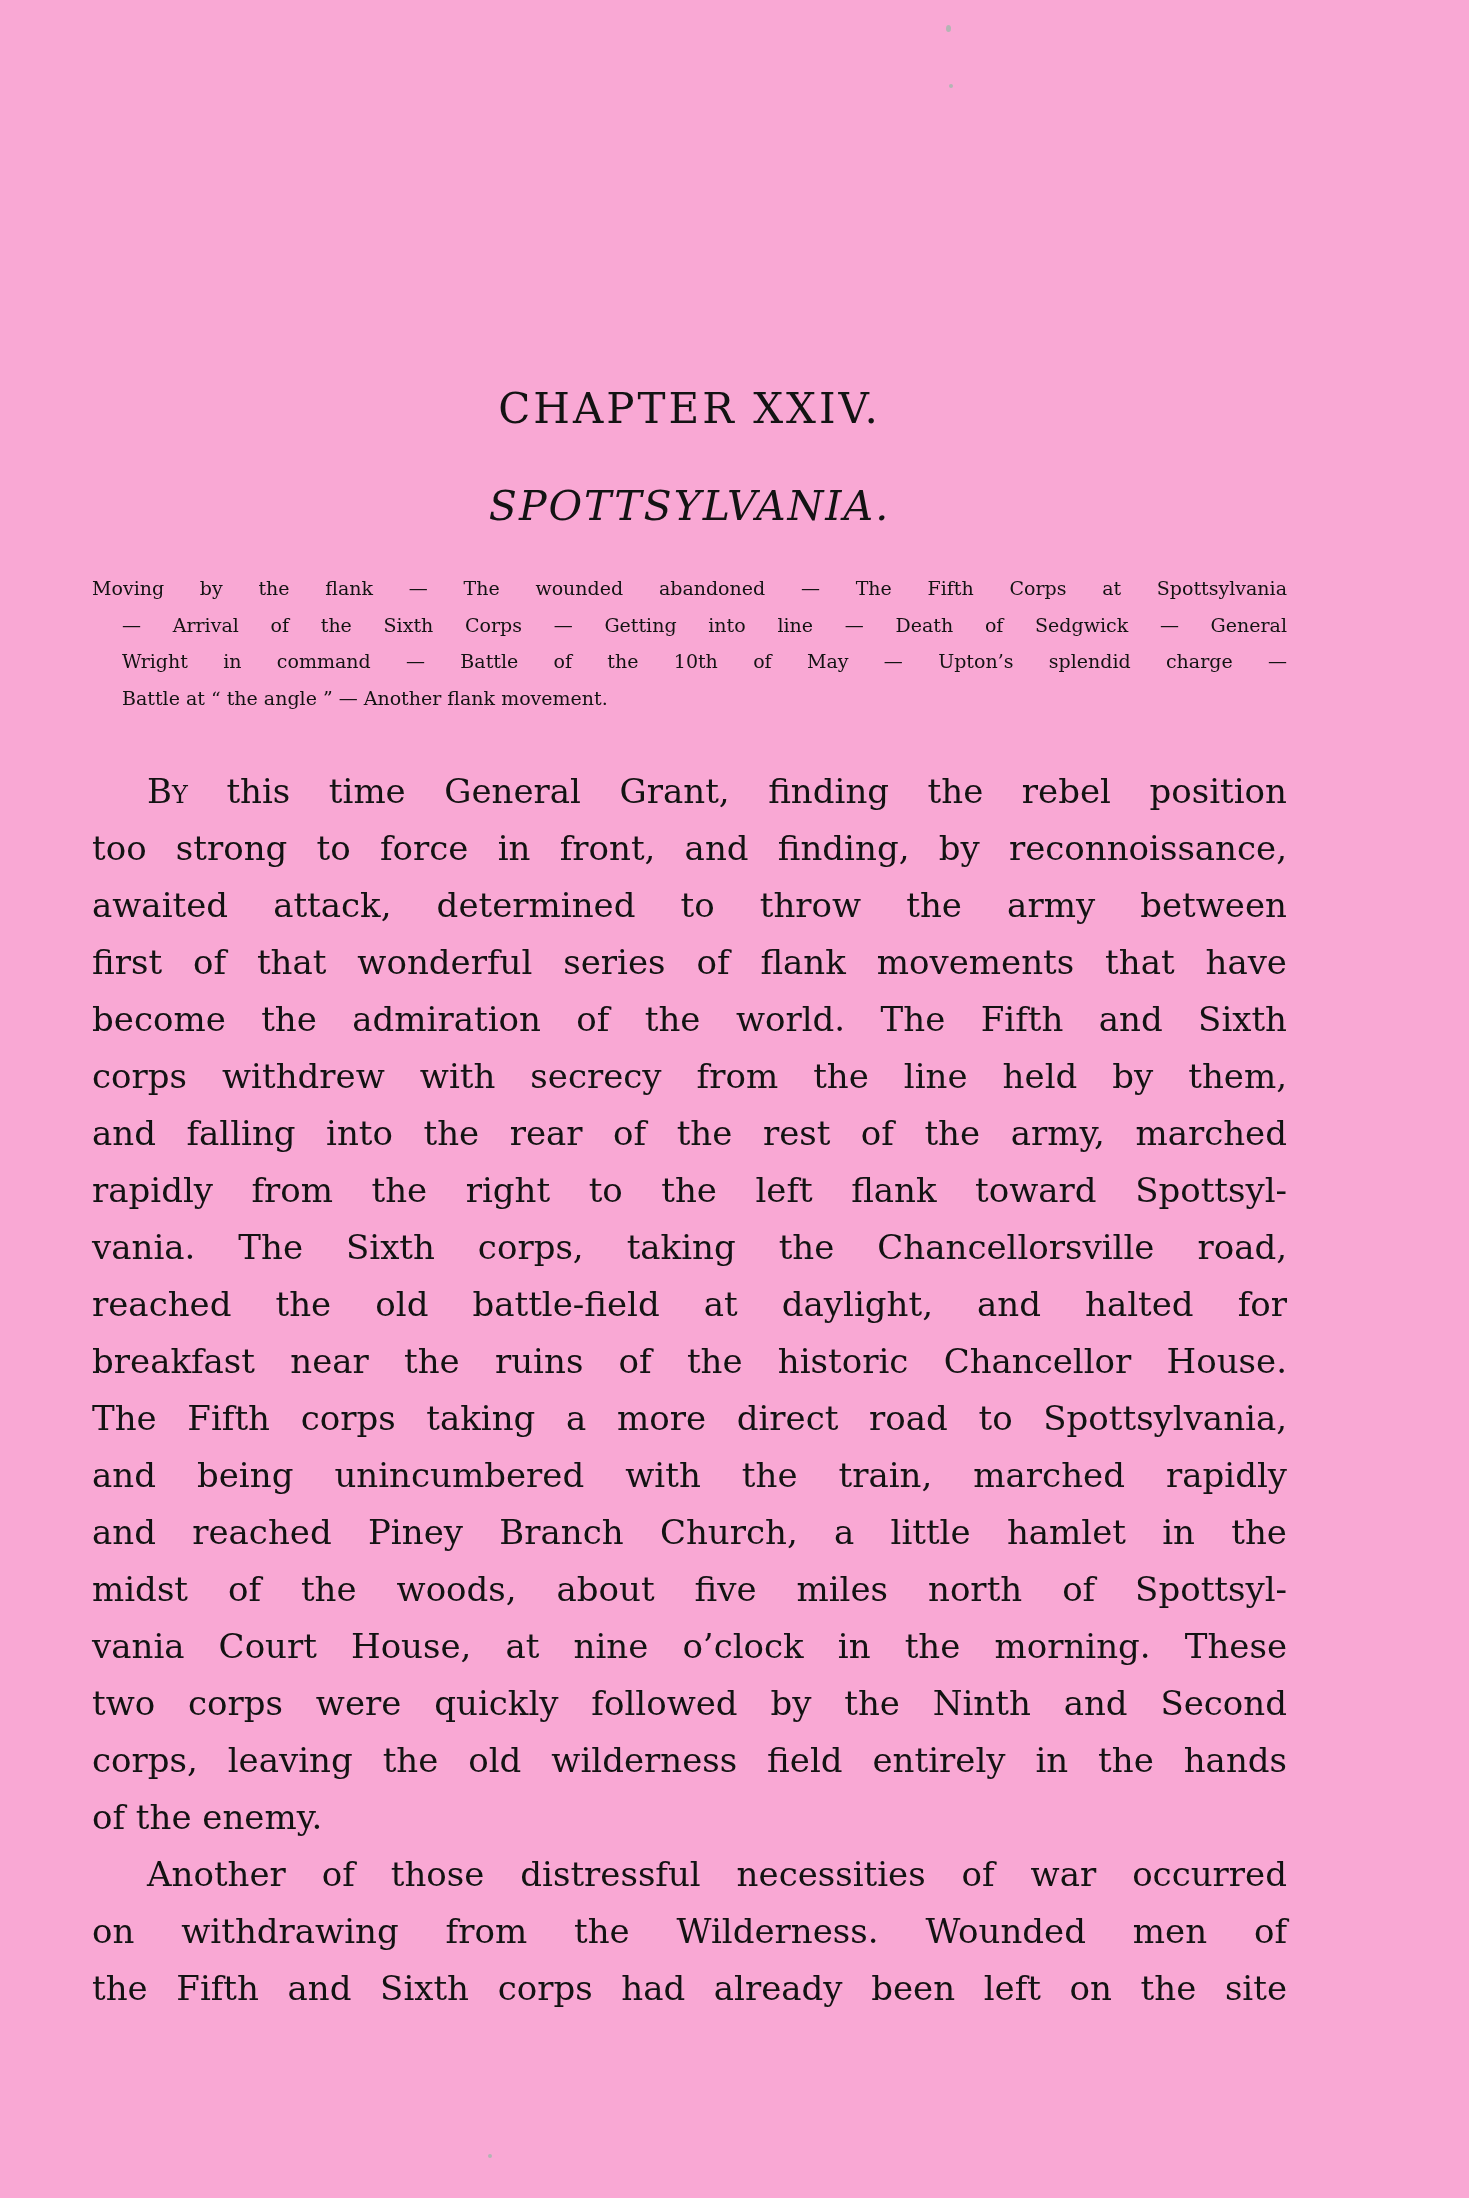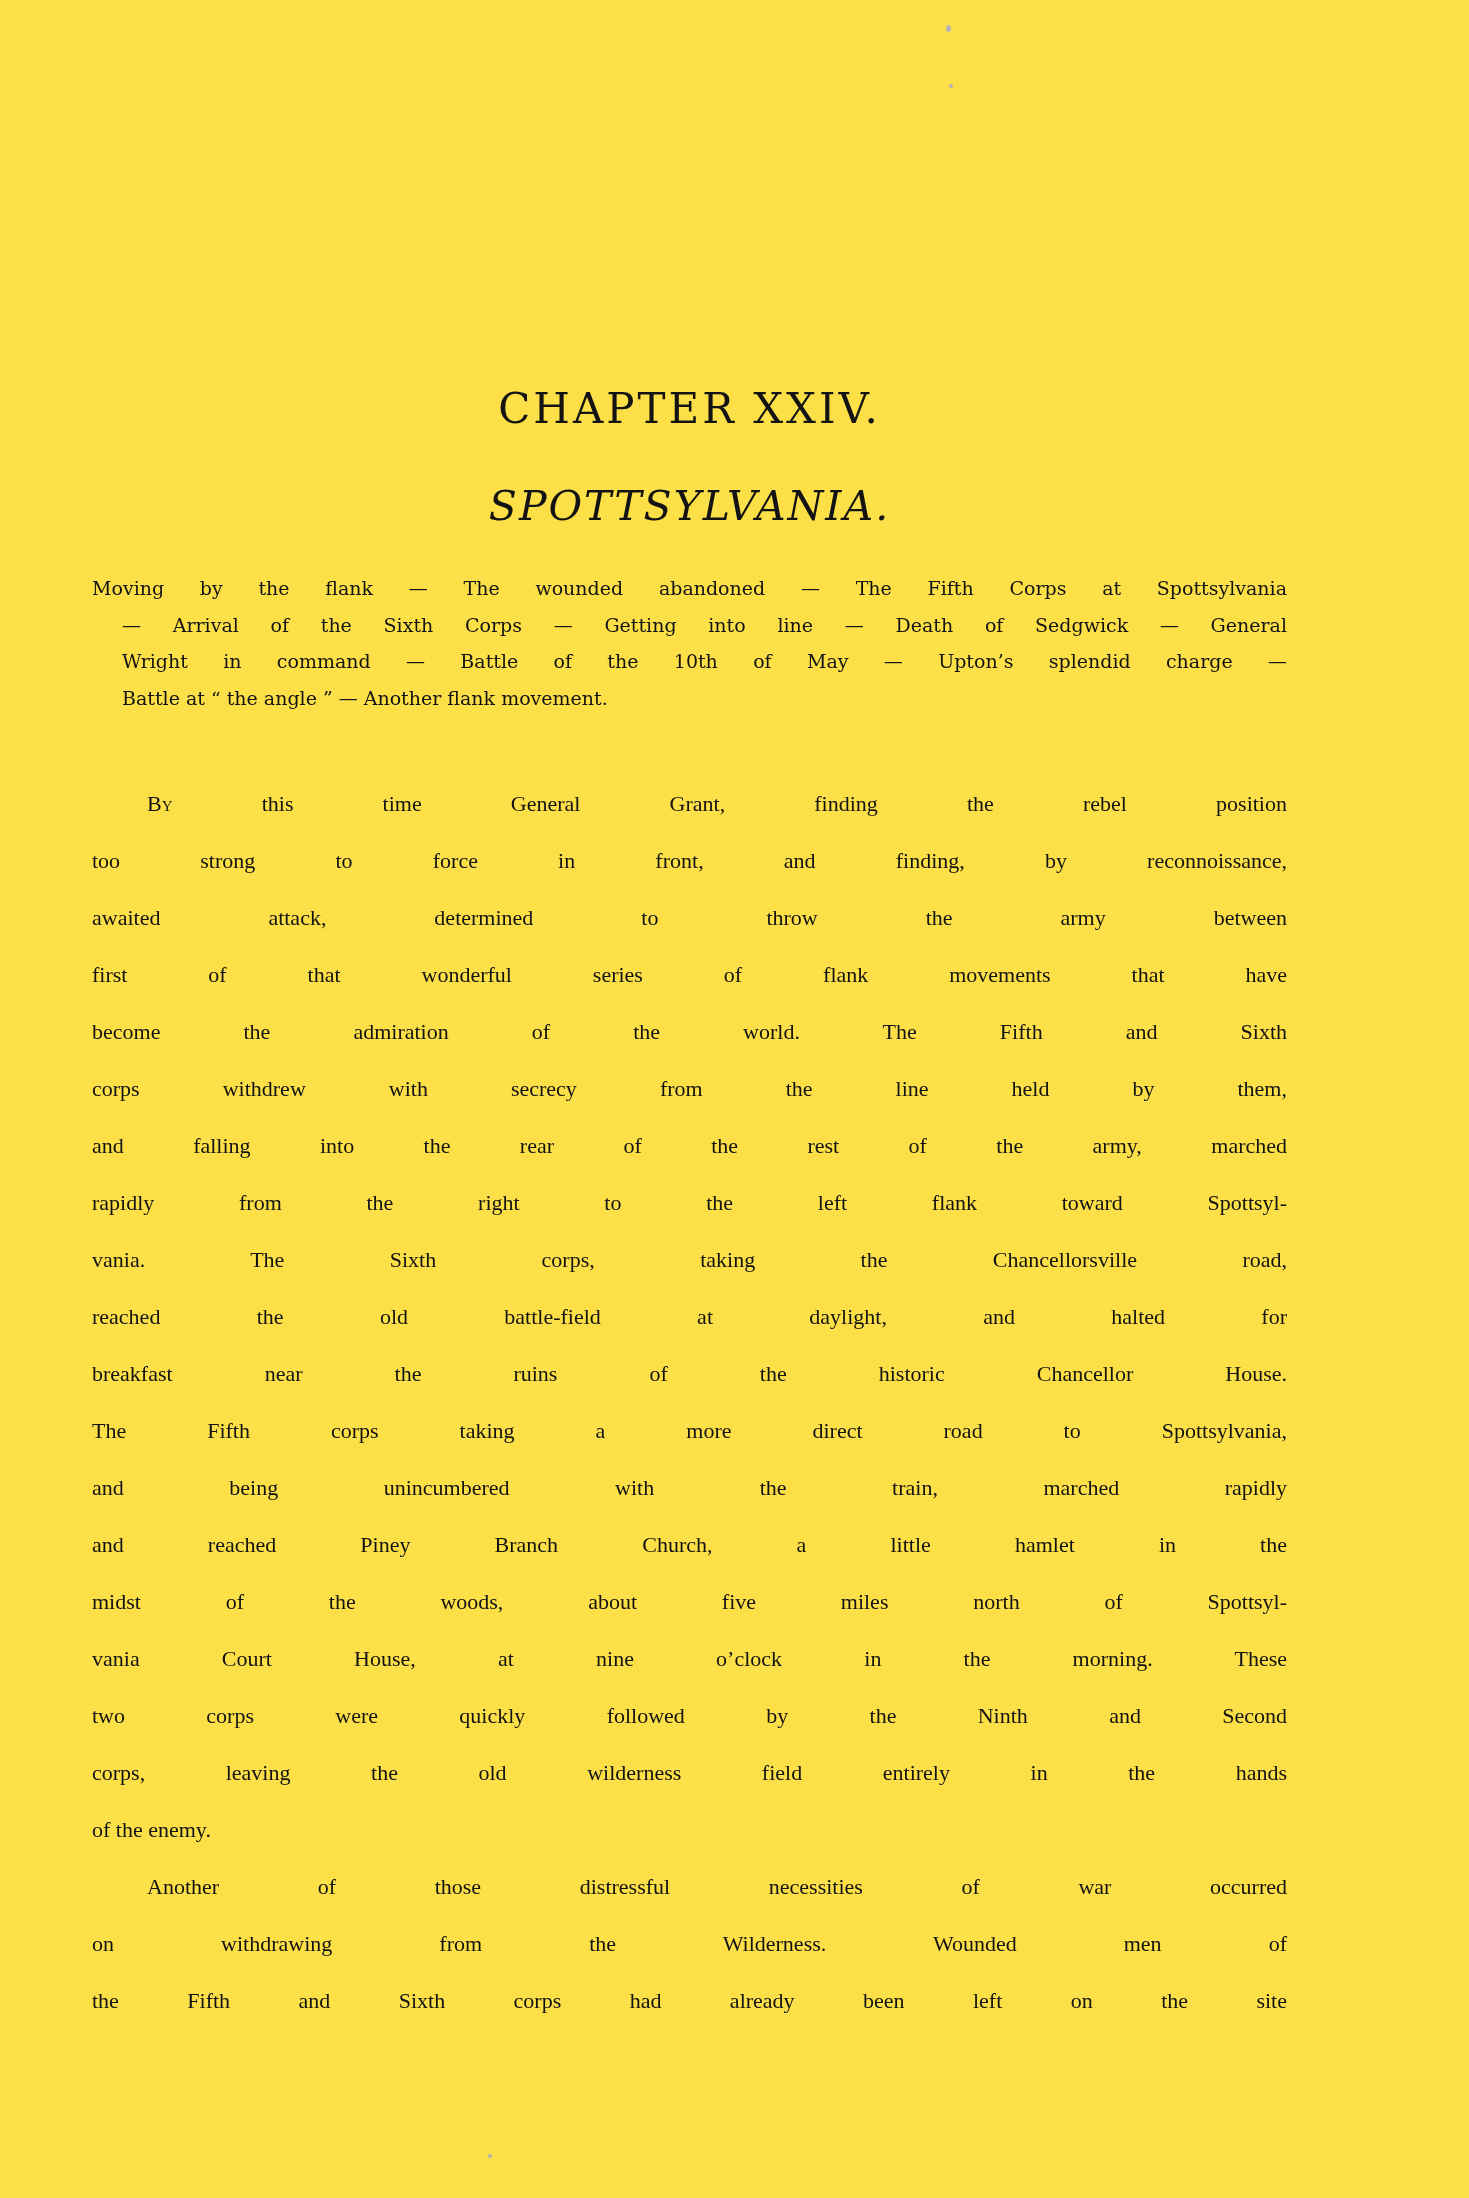--- a/index.html
+++ b/index.html
@@ -4,21 +4,21 @@
 <style>
   html, body {
     margin: 0;
     padding: 0;
     background: #ffffff;
   }
   .page {
     position: relative;
     width: 1469px;
     height: 2198px;
-    background: #fde047;
+    background: #f9a8d4;
     color: #131313;
     font-family: "DejaVu Serif", "Liberation Serif", serif;
     overflow: hidden;
   }
   .content {
     padding: 0 182px 0 92px; 
   }
   .chapter-title {
     margin: 385px 0 0 0;
     font-size: 42px;
@@ -48,24 +48,23 @@
     text-align-last: justify;
     padding-left: 30px;
   }
   .summary .line:first-child {
     padding-left: 0;
   }
   .summary .line:last-child {
     text-align-last: left;
   }
   .body-text {
-    margin-top: 59px;
-    font-size: 22px;
+    margin-top: 47px;
+    font-size: 34px;
     line-height: 57px;
-    font-family: Liberation Serif, serif;
   }
   .para .line,
   .para .lines .line {
     text-align: justify;
     text-align-last: justify;
   }
   .para-1 > .line.opening-line {
     text-indent: 55px;
   }
   .para-1 .lines .line:last-child {

